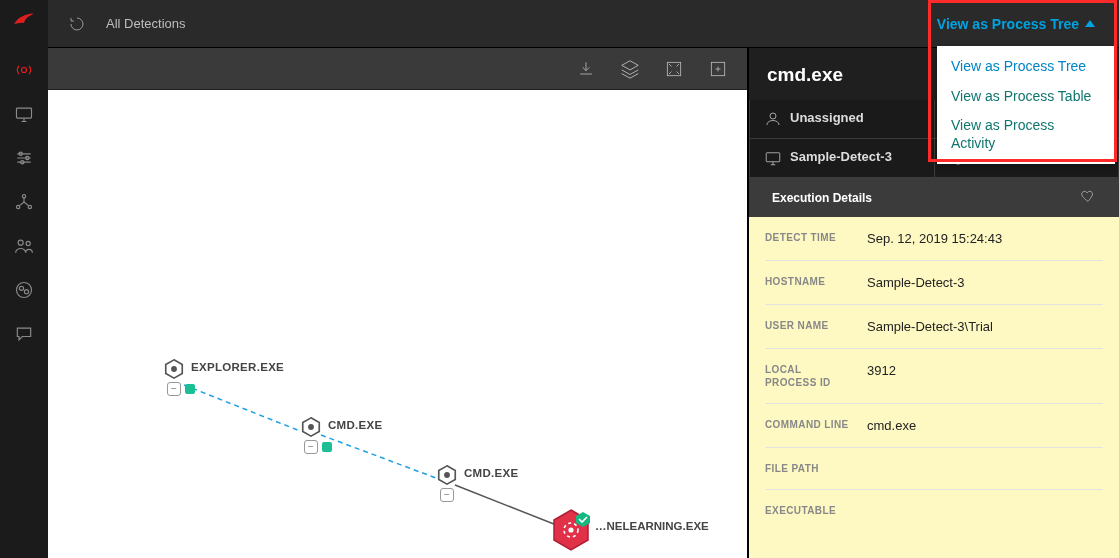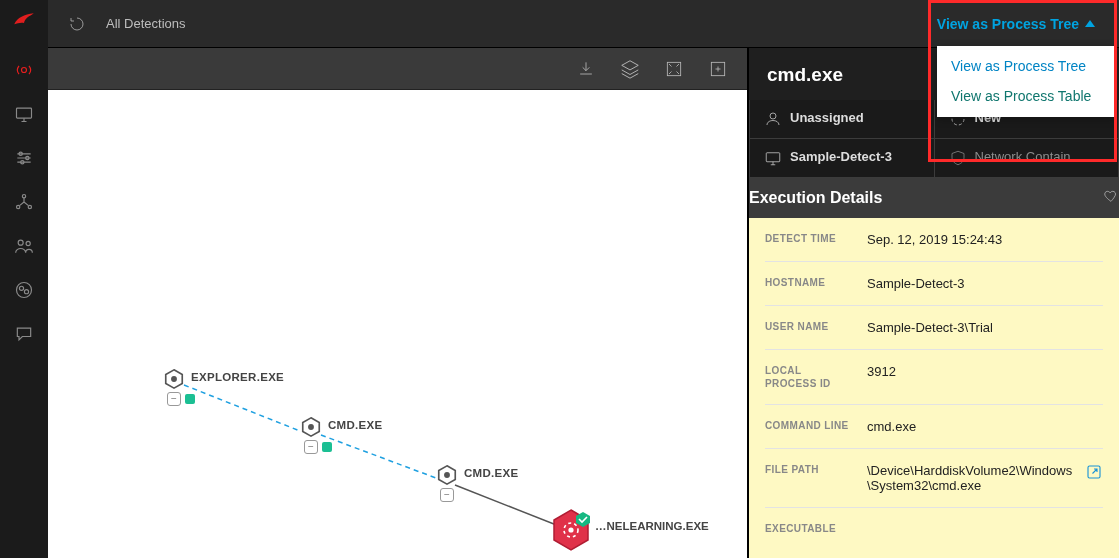--- a/index.html
+++ b/index.html
@@ -53,21 +53,21 @@
   .big-node { position:absolute; }
   .big-node .lbl { position:absolute; left:44px; top:12px; font-size:11.5px; font-weight:700; color:#444; white-space:nowrap; }
 
   
   .details { width: 371px; background:#242424; color:#e8e8e8; display:flex; flex-direction:column; overflow:hidden; border-left:1px solid #000;}
   .dtitle { font-size:19px; font-weight:600; color:#fff; padding:16px 18px 14px; background:#1f1f1f;}
   .pillrow { display:flex; background:#1a1a1a;}
   .pill { flex:1; display:flex; gap:8px; align-items:flex-start; padding:10px 14px; border:1px solid #3c3c3c; border-top:none; font-size:13px; color:#ddd;}
   .pill + .pill { border-left:none; }
   .pill svg { stroke:#cfcfcf; fill:none;}
-  .section-head { background:#3b3b3b; color:#fff; font-size:16px; font-weight:600; padding:10px 0; display:flex; align-items:center; justify-content:space-between;}
+  .section-head { background:#3b3b3b; color:#fff; font-size:12px; font-weight:600; padding:10px 23px; display:flex; align-items:center; justify-content:space-between;}
   .section-head .heart { color:#cfcfcf; }
   .kv { display:flex; padding:0 16px; }
   .kv-row { display:flex; gap:16px; padding:14px 0; border-bottom:1px solid #e3e3e3; }
   .kv-label { width:86px; font-size:10px; letter-spacing:.4px; color:#888; font-weight:600; line-height:1.3; text-transform:uppercase;}
   .kv-value { flex:1; font-size:13px; color:#222; word-break:break-all;}
   .white-body { background:#fef9c3; color:#222; flex:1; overflow:auto;}
   .ext-icon { color:#1894d6; font-size:16px; margin-left:6px;}
 </style>
 </head>
 <body>
@@ -174,21 +174,21 @@
           </div>
         </div>
 
         <div class="canvas">
           <svg class="svg-layer" width="100%" height="100%">
             <line x1="136" y1="295" x2="252" y2="341" stroke="#1fa0e0" stroke-width="1.5" stroke-dasharray="5 4"></line>
             <line x1="273" y1="345" x2="388" y2="388" stroke="#1fa0e0" stroke-width="1.5" stroke-dasharray="5 4"></line>
             <line x1="407" y1="395" x2="516" y2="438" stroke="#555" stroke-width="1.5"></line>
           </svg>
 
-          <div class="pnode" style="left:115px; top:278px;">
+          <div class="pnode" style="left:115px; top:268px;">
             <svg class="hex" viewBox="0 0 24 24">
                 <polygon points="12,2 21,7 21,17 12,22 3,17 3,7" fill="#fff" stroke="#555" stroke-width="1.8"></polygon>
                 <circle cx="12" cy="12" r="3.2" fill="#555"></circle>
               </svg>
             <span class="lbl">EXPLORER.EXE</span>
             <span class="sub">
               <span class="sub-chip">−</span>
               <span class="teal-dot"></span>
             </span>
           </div>
@@ -290,40 +290,32 @@
               <div class="kv-row">
                 <div class="kv-label">Local Process ID</div>
                 <div class="kv-value">3912</div>
               </div>
               <div class="kv-row">
                 <div class="kv-label">Command Line</div>
                 <div class="kv-value">cmd.exe</div>
               </div>
               <div class="kv-row">
                 <div class="kv-label">File Path</div>
-                <div class="kv-value" style="position:relative; padding-right:22px;">
-                  <span>\Device\HarddiskVolume2\Windows\System32\cmd.exe</span>
-                  <span class="ext-icon" style="position:absolute; right:0; top:0;">
-                    <svg viewBox="0 0 24 24" width="18" height="18">
-                        <rect x="4" y="4" width="16" height="16" fill="none" stroke="#1894d6" stroke-width="1.5" rx="2"></rect>
-                        <path d="M10 14l6-6M12 8h4v4" stroke="#1894d6" stroke-width="1.5" fill="none"></path>
-                      </svg>
-                  </span>
-                </div>
               </div>
               <div class="kv-row" style="border-bottom:none">
                 <div class="kv-label">Executable</div>
               </div>
             </div>
           </div>
         </div>
       </div>
 
     </div>
 
     <div class="dropdown">
       <div class="dropdown-item sel">View as Process Tree</div>
       <div class="dropdown-item">View as Process Table</div>
+      <div class="dropdown-item">View as Process Activity</div>
     </div>
     <div class="highlight-box"></div>
 
   </div>
 </div>
 
 </body></html>

